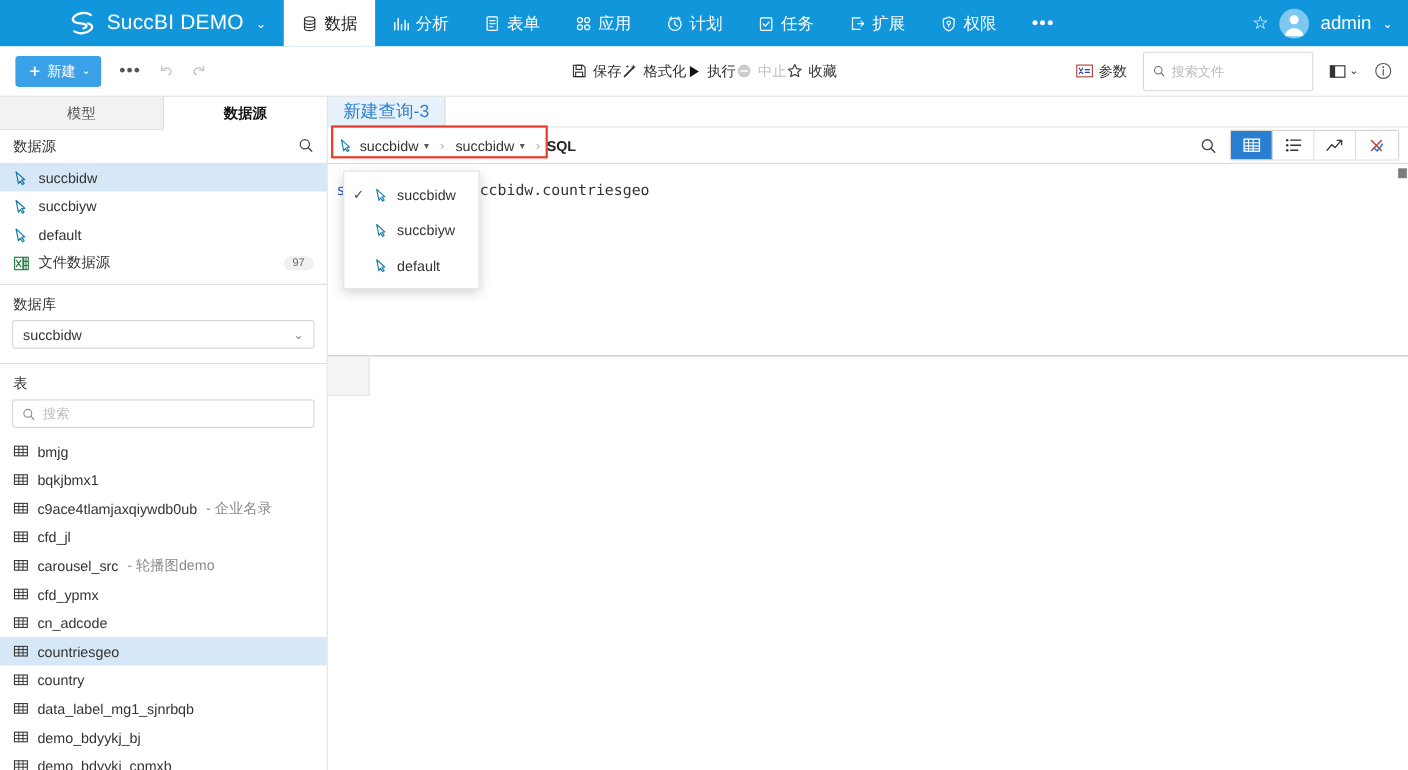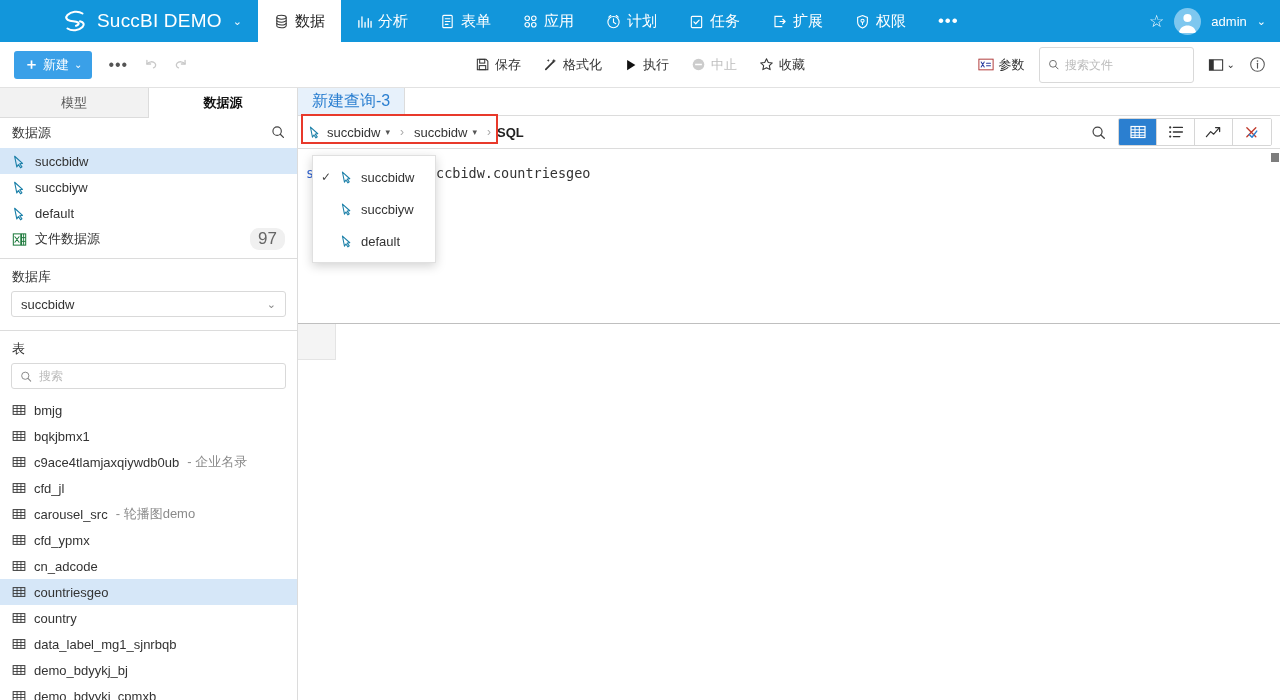--- a/index.html
+++ b/index.html
@@ -40,21 +40,21 @@
   #navright {
     margin-left: auto; display: flex; align-items: center;
     gap: 10px; padding-right: 14px; color: #fff;
   }
   #navright .star { font-size: 17px; cursor: pointer; }
   .avatar {
     width: 27px; height: 27px; border-radius: 50%;
     background: #7ec7ef; display: flex; align-items: center;
     justify-content: center; overflow: hidden;
   }
-  #navright .uname { font-size: 13px; }
+  #navright .uname { font-size: 17px; }
   #navright .ucar { font-size: 11px; }
 
   
   #toolbar {
     height: 46px; background: #fff; border-bottom: 1px solid #e2e2e2;
     display: flex; align-items: center; padding: 0 14px;
     position: relative; z-index: 40;
   }
   #newbtn {
     background: #3aa0e8; color: #fff; border-radius: 3px;
@@ -65,21 +65,21 @@
   #newbtn .car { font-size: 10px; margin-left: 1px; }
   .tb-dots {
     color: #555; font-size: 16px; letter-spacing: 1px;
     margin-left: 16px; cursor: pointer;
   }
   .tb-undo, .tb-redo { margin-left: 14px; cursor: pointer; color: #c8c8c8; }
 
   #tb-center {
     position: absolute; left: 0; right: 0;
     display: flex; justify-content: center; align-items: center;
-    gap: 22px; pointer-events: none;
+    pointer-events: none;
   }
   #tb-center > * { pointer-events: auto; }
   .tbitem {
     display: flex; align-items: center; gap: 5px;
     font-size: 13px; color: #333; cursor: pointer; white-space: nowrap;
   }
   .tbitem.disabled { color: #bdbdbd; cursor: default; }
 
   #tb-right {
     margin-left: auto; display: flex; align-items: center; gap: 14px;
@@ -121,21 +121,21 @@
   }
   .sec-head .mag { margin-left: auto; cursor: pointer; }
 
   .ds-row {
     height: 26px; display: flex; align-items: center; gap: 8px;
     padding: 0 12px; font-size: 13px; cursor: pointer;
   }
   .ds-row.sel { background: #d6e7f8; }
   .ds-row .badge {
     margin-left: auto; background: #f0f0f0; color: #666;
-    border-radius: 9px; font-size: 17px; padding: 1px 8px;
+    border-radius: 9px; font-size: 10px; padding: 1px 8px;
   }
 
   .hr { height: 1px; background: #dcdcdc; margin: 6px 0 0; }
 
   .fld-label { font-size: 13px; padding: 9px 12px 5px; color: #333; }
   #dbselect {
     margin: 0 11px; height: 26px; border: 1px solid #d9d9d9; border-radius: 3px;
     display: flex; align-items: center; padding: 0 9px; font-size: 13px;
     cursor: pointer; background: #fff;
   }

